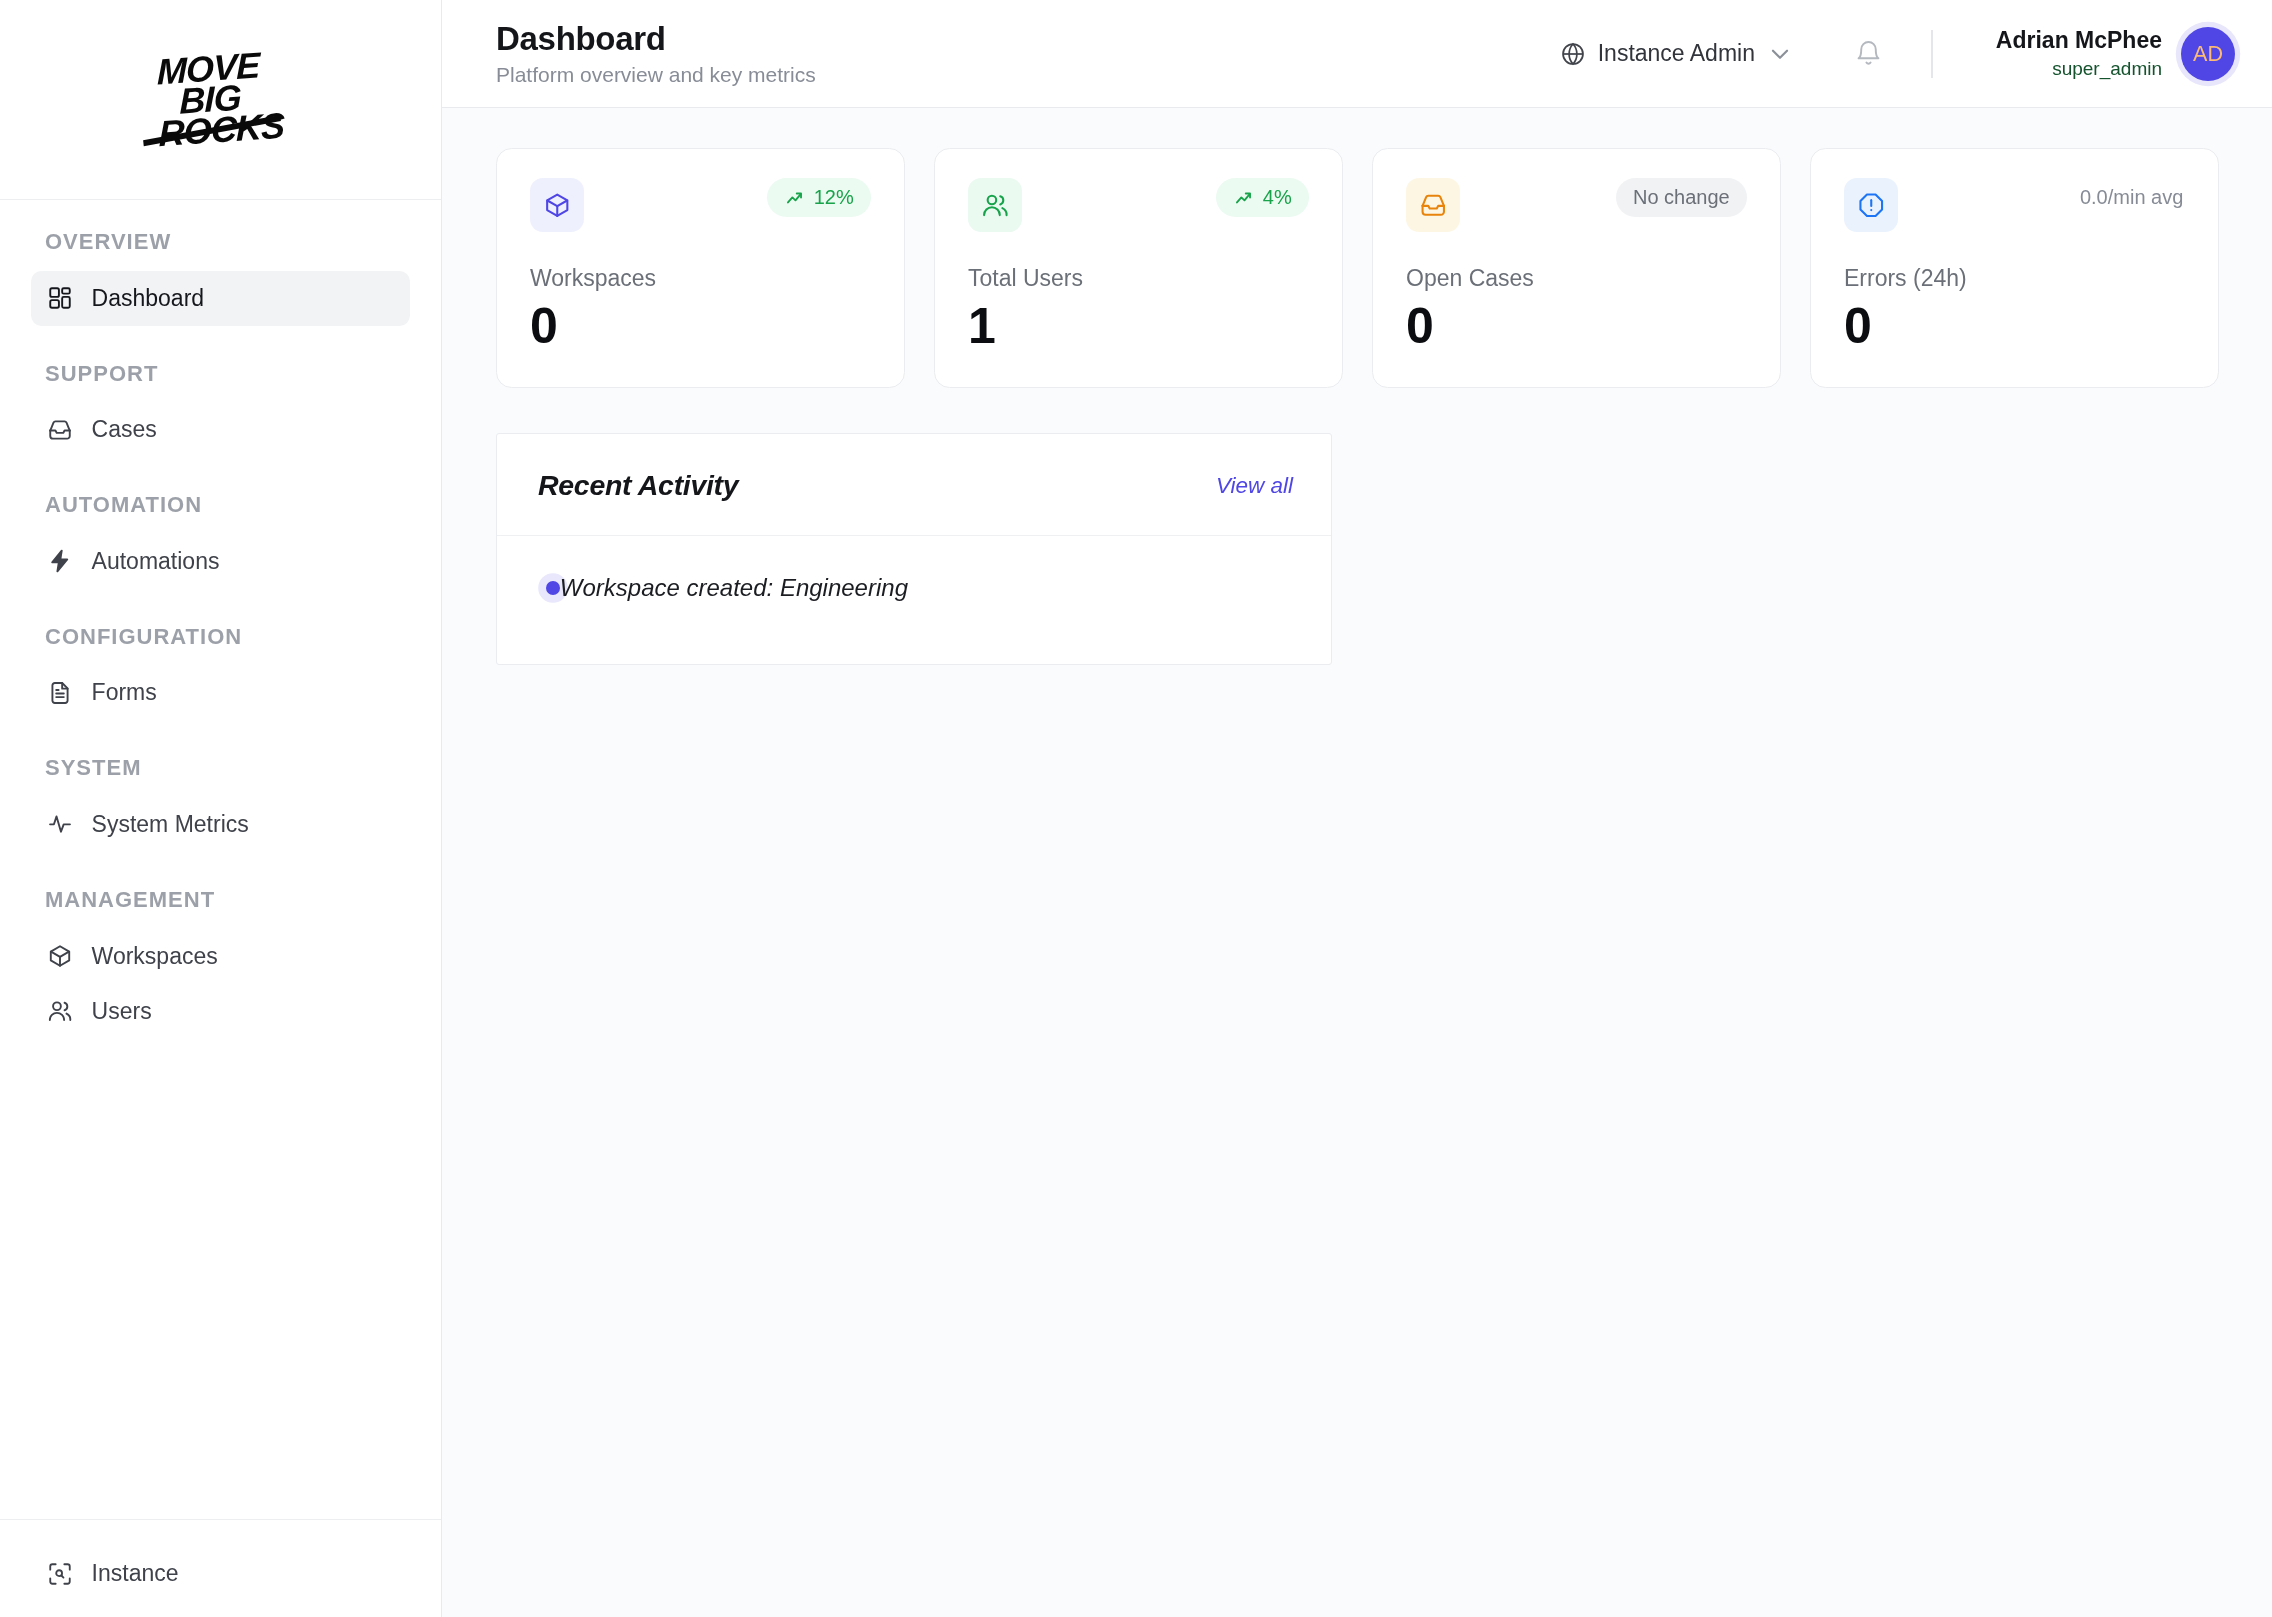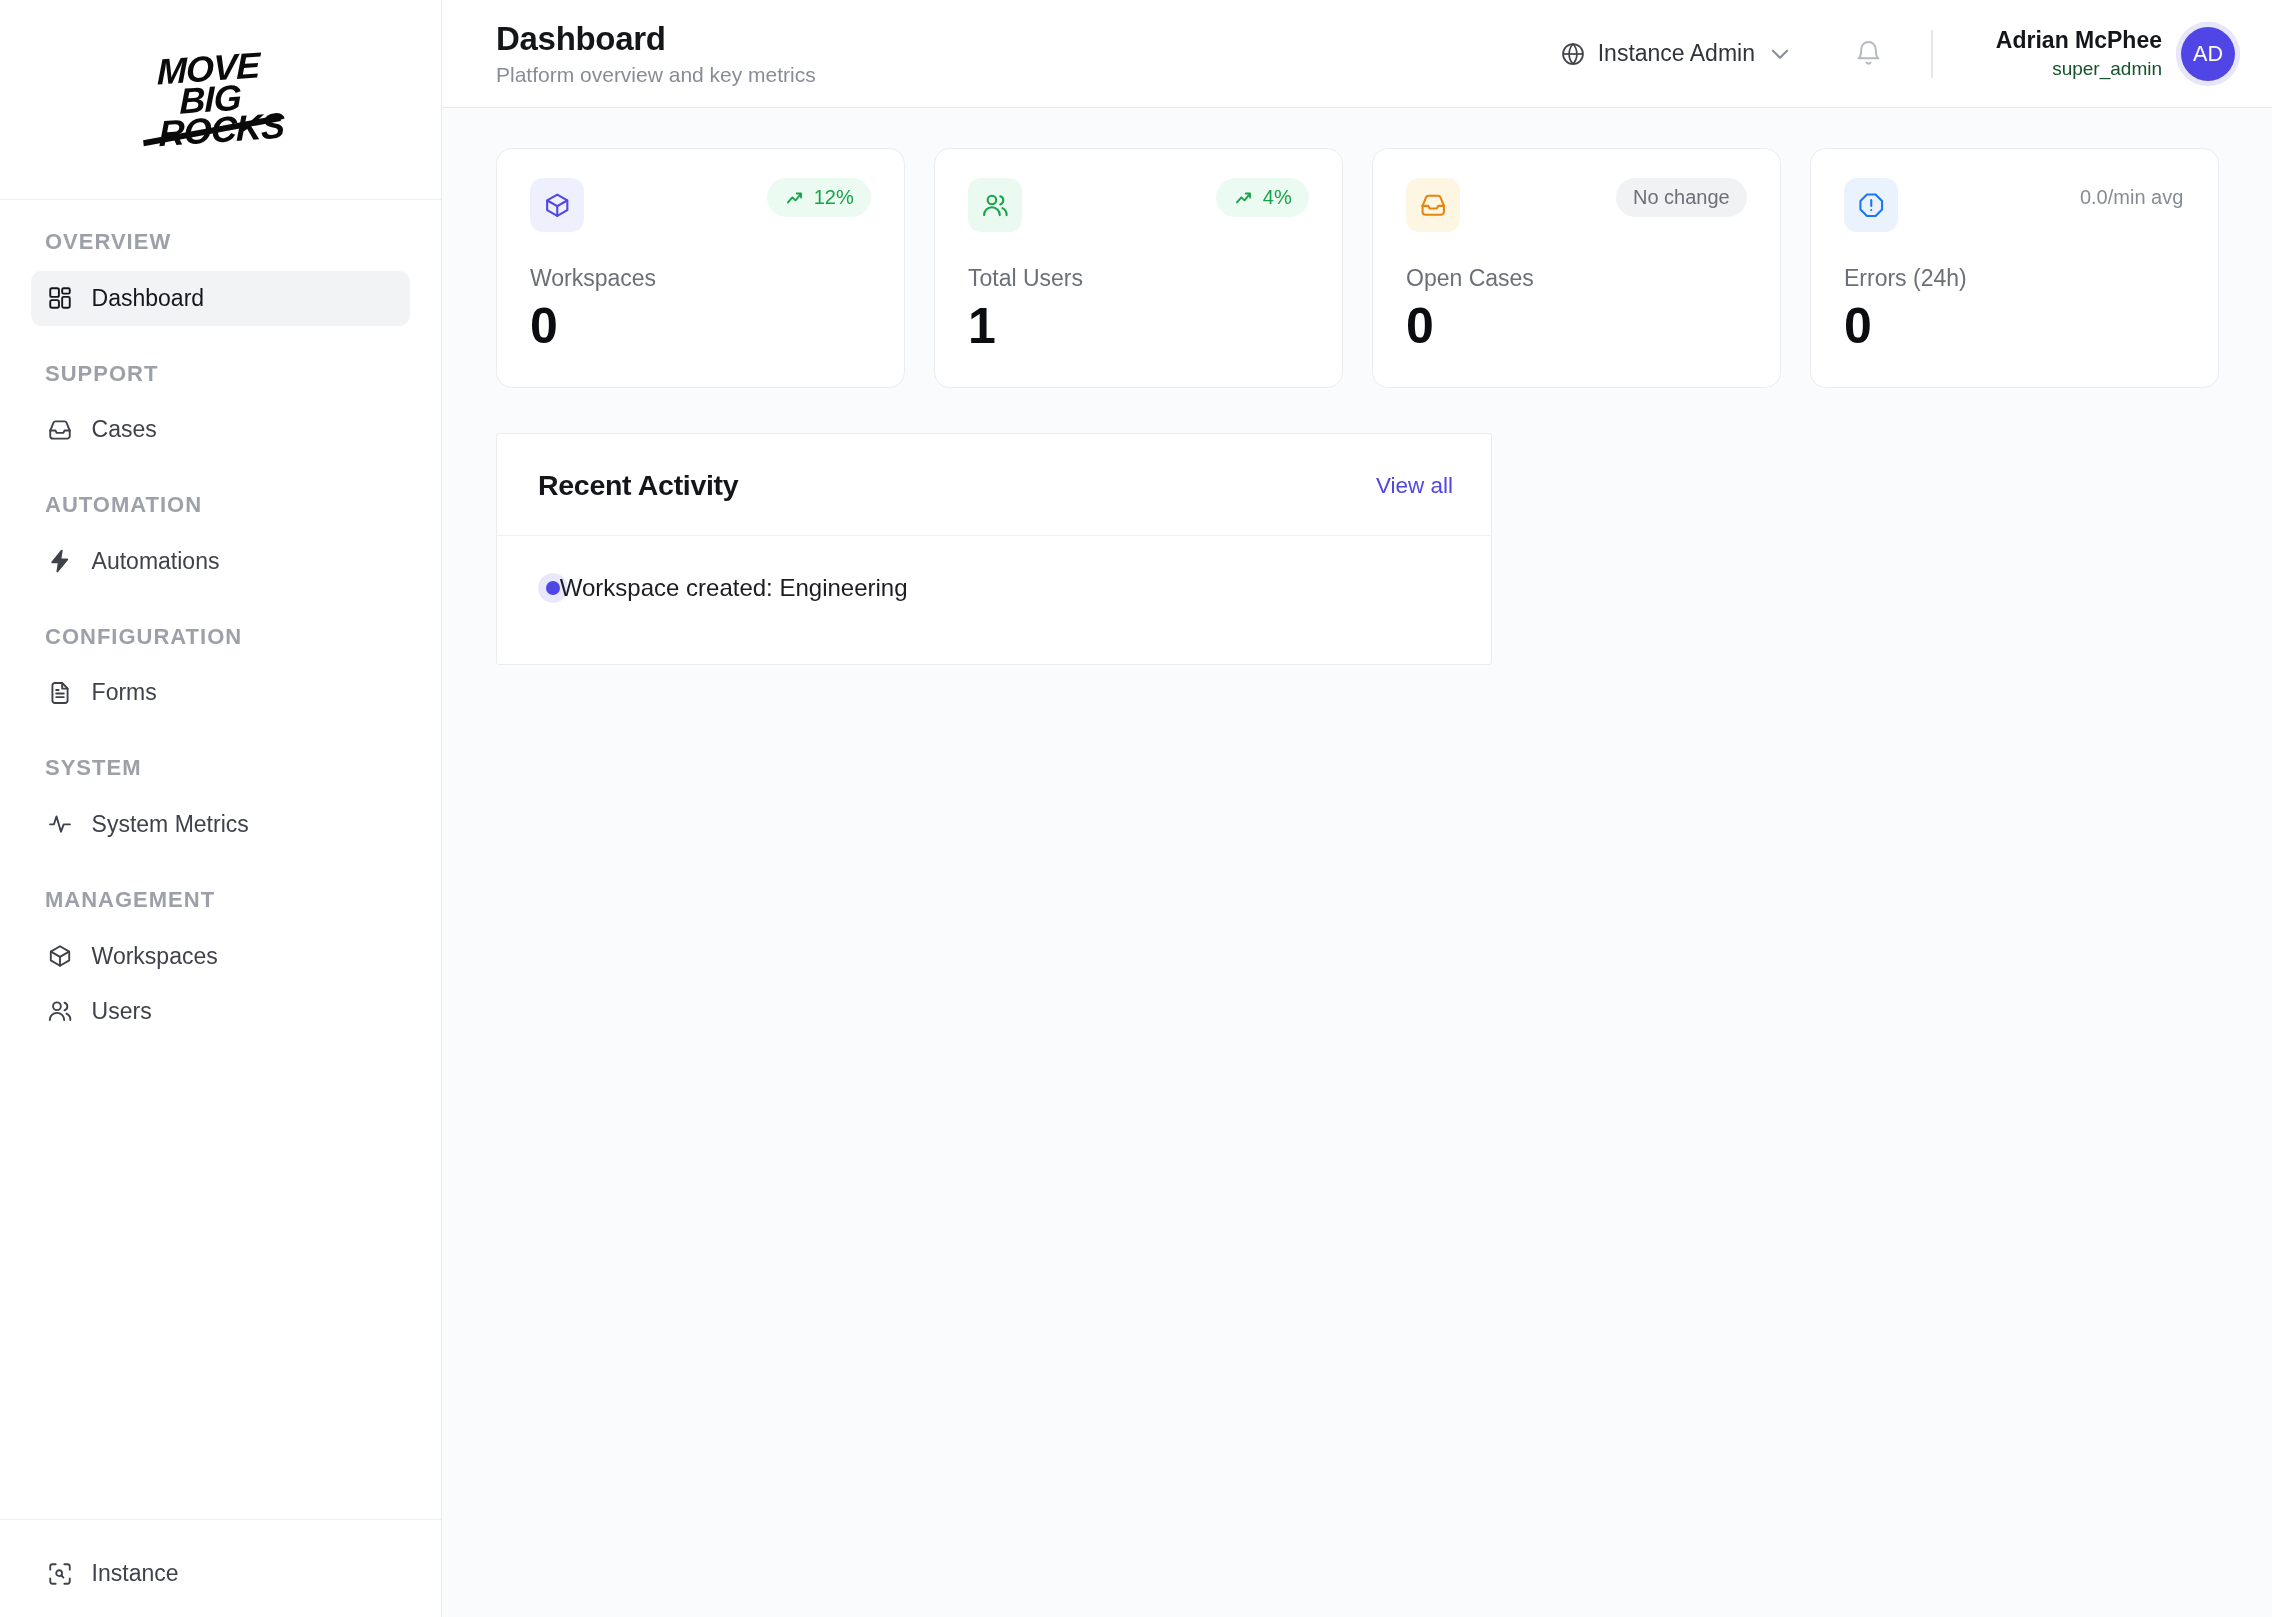--- a/index.html
+++ b/index.html
@@ -101,21 +101,21 @@
   .bell-btn svg { width: 29px; height: 29px; display: block; }
 
   .divider-v { width: 1.7px; height: 48px; background: #e4e6ea; margin: 0 35px 0 40px; }
 
   .user-block { display: flex; align-items: center; gap: 19px; margin-left: 28px; }
   .user-text { text-align: right; }
   .user-name { font-size: 23px; font-weight: 700; color: #14161a; }
   .user-role { font-size: 19px; color: #14532d; margin-top: 3.5px; }
   .avatar {
     width: 54px; height: 54px; border-radius: 50%;
-    background: #4f46e5; color: #ffffff;
+    background: #4f46e5; color: #fdba74;
     display: flex; align-items: center; justify-content: center;
     font-size: 21.6px; font-weight: 500;
     box-shadow: 0 0 0 5.2px #e7e6fb;
     flex-shrink: 0;
   }
 
   .content { flex: 1; padding: 40px 54px; overflow: hidden; }
 
   
   .stats { display: flex; gap: 29px; }
@@ -144,24 +144,25 @@
   .pill.green { background: #ebfbf1; color: #18a34a; }
   .pill.gray  { background: #f1f2f4; color: #6b7078; }
   .pill.plain { background: transparent; color: #868b95; padding: 7.8px 1.7px; }
   .pill svg { width: 21.6px; height: 15.6px; display: block; }
   .stat-label { margin-top: 33px; font-size: 23px; color: #6b7078; }
   .stat-value { margin-top: 7px; font-size: 50px; font-weight: 700; color: #0c0d10; letter-spacing: -0.9px; line-height: 1.1; }
 
   
   .activity-card {
     margin-top: 45px;
-    width: 996px;
+    width: 836px;
     background: #ffffff;
     border: 1.7px solid #eaecef;
     border-radius: 3px;
+    font-style: italic;
   }
   .activity-head {
     display: flex; align-items: center; justify-content: space-between;
     padding: 35px 38px 33px 41px;
     border-bottom: 1.7px solid #eef0f2;
   }
   .activity-title { font-size: 28.5px; font-weight: 700; color: #14161a; letter-spacing: -0.3px; }
   .view-all { font-size: 22.5px; color: #4f46e5; }
   .activity-body { padding: 38px 41px 62px 41px; }
   .activity-row { display: flex; align-items: center; }

